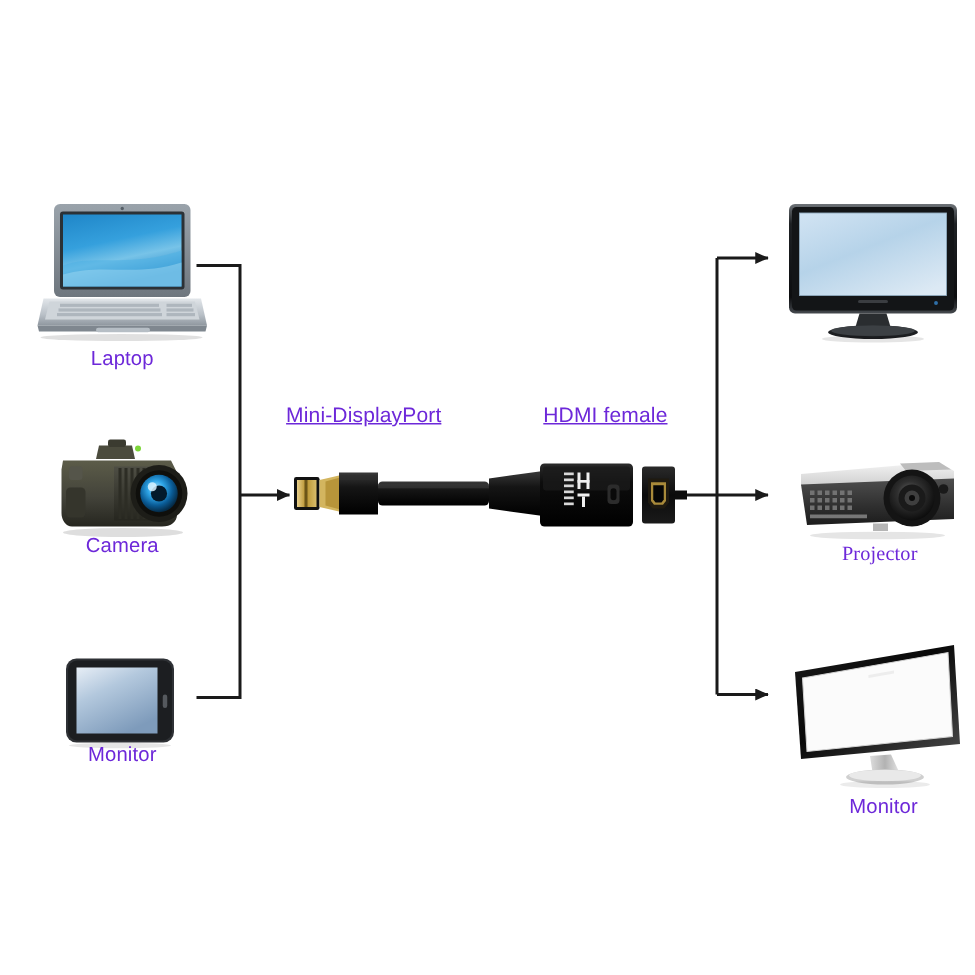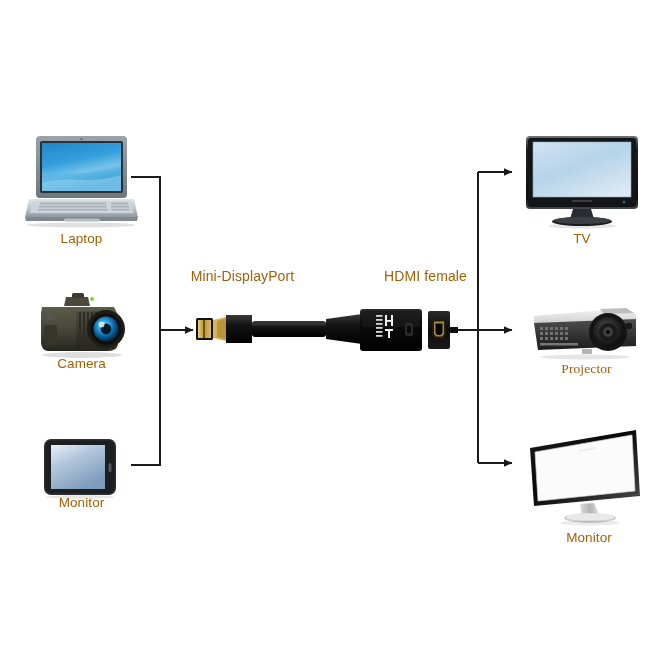--- a/index.html
+++ b/index.html
@@ -14,28 +14,28 @@
     position: relative;
     width: 650px;
     height: 650px;
     background: #ffffff;
     overflow: hidden;
   }
   .abs { position: absolute; }
   .label {
     position: absolute;
     text-align: center;
-    color: #a16207;
+    color: #6d28d9;
     font-family: "Liberation Sans", sans-serif;
     font-size: 13.5px;
     letter-spacing: 0.1px;
     white-space: nowrap;
   }
   .label.dev { font-size: 13.5px; }
-  .label.conn { font-size: 14px; }
+  .label.conn { font-size: 14px; text-decoration: underline; }
   svg { display: block; overflow: visible; }
   .wire { stroke: #1a1a1a; stroke-width: 2; fill: none; }
 </style>
 </head>
 <body>
 
 <div id="canvas">
 
   <svg class="abs" style="left:0;top:0;" width="650" height="650">
     <defs>
@@ -156,21 +156,21 @@
     </defs>
     <rect x="2" y="2" width="72" height="56" rx="7" fill="#2e3135"></rect>
     <rect x="3.4" y="3.4" width="69.2" height="53.2" rx="6" fill="#1c1e21"></rect>
     <rect x="9" y="8" width="54" height="44" fill="url(#tabScr)"></rect>
     <rect x="66.5" y="26" width="3" height="9" rx="1.5" fill="#55595e"></rect>
     <ellipse cx="38" cy="60" rx="34" ry="1.8" fill="#000" opacity="0.1"></ellipse>
   </svg>
   <div class="label dev" style="left:14px;top:495px;width:135px;">Monitor</div>
 
   <div class="label conn" style="left:170px;top:268px;width:145px;">Mini-DisplayPort</div>
-  <div class="label conn" style="left:373px;top:268px;width:105px;">HDMI female</div>
+  <div class="label conn" style="left:340px;top:268px;width:105px;text-align:right;">HDMI female</div>
 
   <svg class="abs" style="left:196px;top:305px;" width="262" height="50" viewBox="0 0 262 50">
     <defs>
       <linearGradient id="cableG" x1="0" y1="0" x2="0" y2="1">
         <stop offset="0%" stop-color="#3a3a3a"></stop>
         <stop offset="35%" stop-color="#151515"></stop>
         <stop offset="100%" stop-color="#000000"></stop>
       </linearGradient>
       <linearGradient id="goldG" x1="0" y1="0" x2="1" y2="0">
         <stop offset="0%" stop-color="#e8cf8a"></stop>
@@ -256,21 +256,20 @@
     <rect x="4" y="4" width="108" height="69" rx="3" fill="#131517"></rect>
     <rect x="9" y="8" width="98" height="55" fill="url(#tvScr)"></rect>
     <rect x="9" y="8" width="98" height="55" fill="none" stroke="#8fa9bd" stroke-width="0.6"></rect>
     <circle cx="100" cy="68" r="1.3" fill="#2f6fa8"></circle>
     <rect x="48" y="66" width="20" height="2" rx="1" fill="#3a3d41"></rect>
     <path d="M49,75 L67,75 L70,85 L46,85 Z" fill="#2a2d30"></path>
     <ellipse cx="58" cy="87.5" rx="30" ry="4.5" fill="#1d1f22"></ellipse>
     <ellipse cx="58" cy="86.5" rx="28" ry="3.6" fill="#3c4044"></ellipse>
     <ellipse cx="58" cy="92" rx="34" ry="2.4" fill="#000" opacity="0.1"></ellipse>
   </svg>
-  <div class="label dev" style="left:524px;top:231px;width:116px;">TV</div>
 
   <svg class="abs" style="left:530px;top:302px;" width="110" height="58" viewBox="0 0 110 58">
     <defs>
       <linearGradient id="projTop" x1="0" y1="0" x2="0" y2="1">
         <stop offset="0%" stop-color="#f4f4f4"></stop>
         <stop offset="100%" stop-color="#cfcfcf"></stop>
       </linearGradient>
       <linearGradient id="projBody" x1="0" y1="0" x2="0" y2="1">
         <stop offset="0%" stop-color="#4e4e4e"></stop>
         <stop offset="60%" stop-color="#2f2f2f"></stop>

